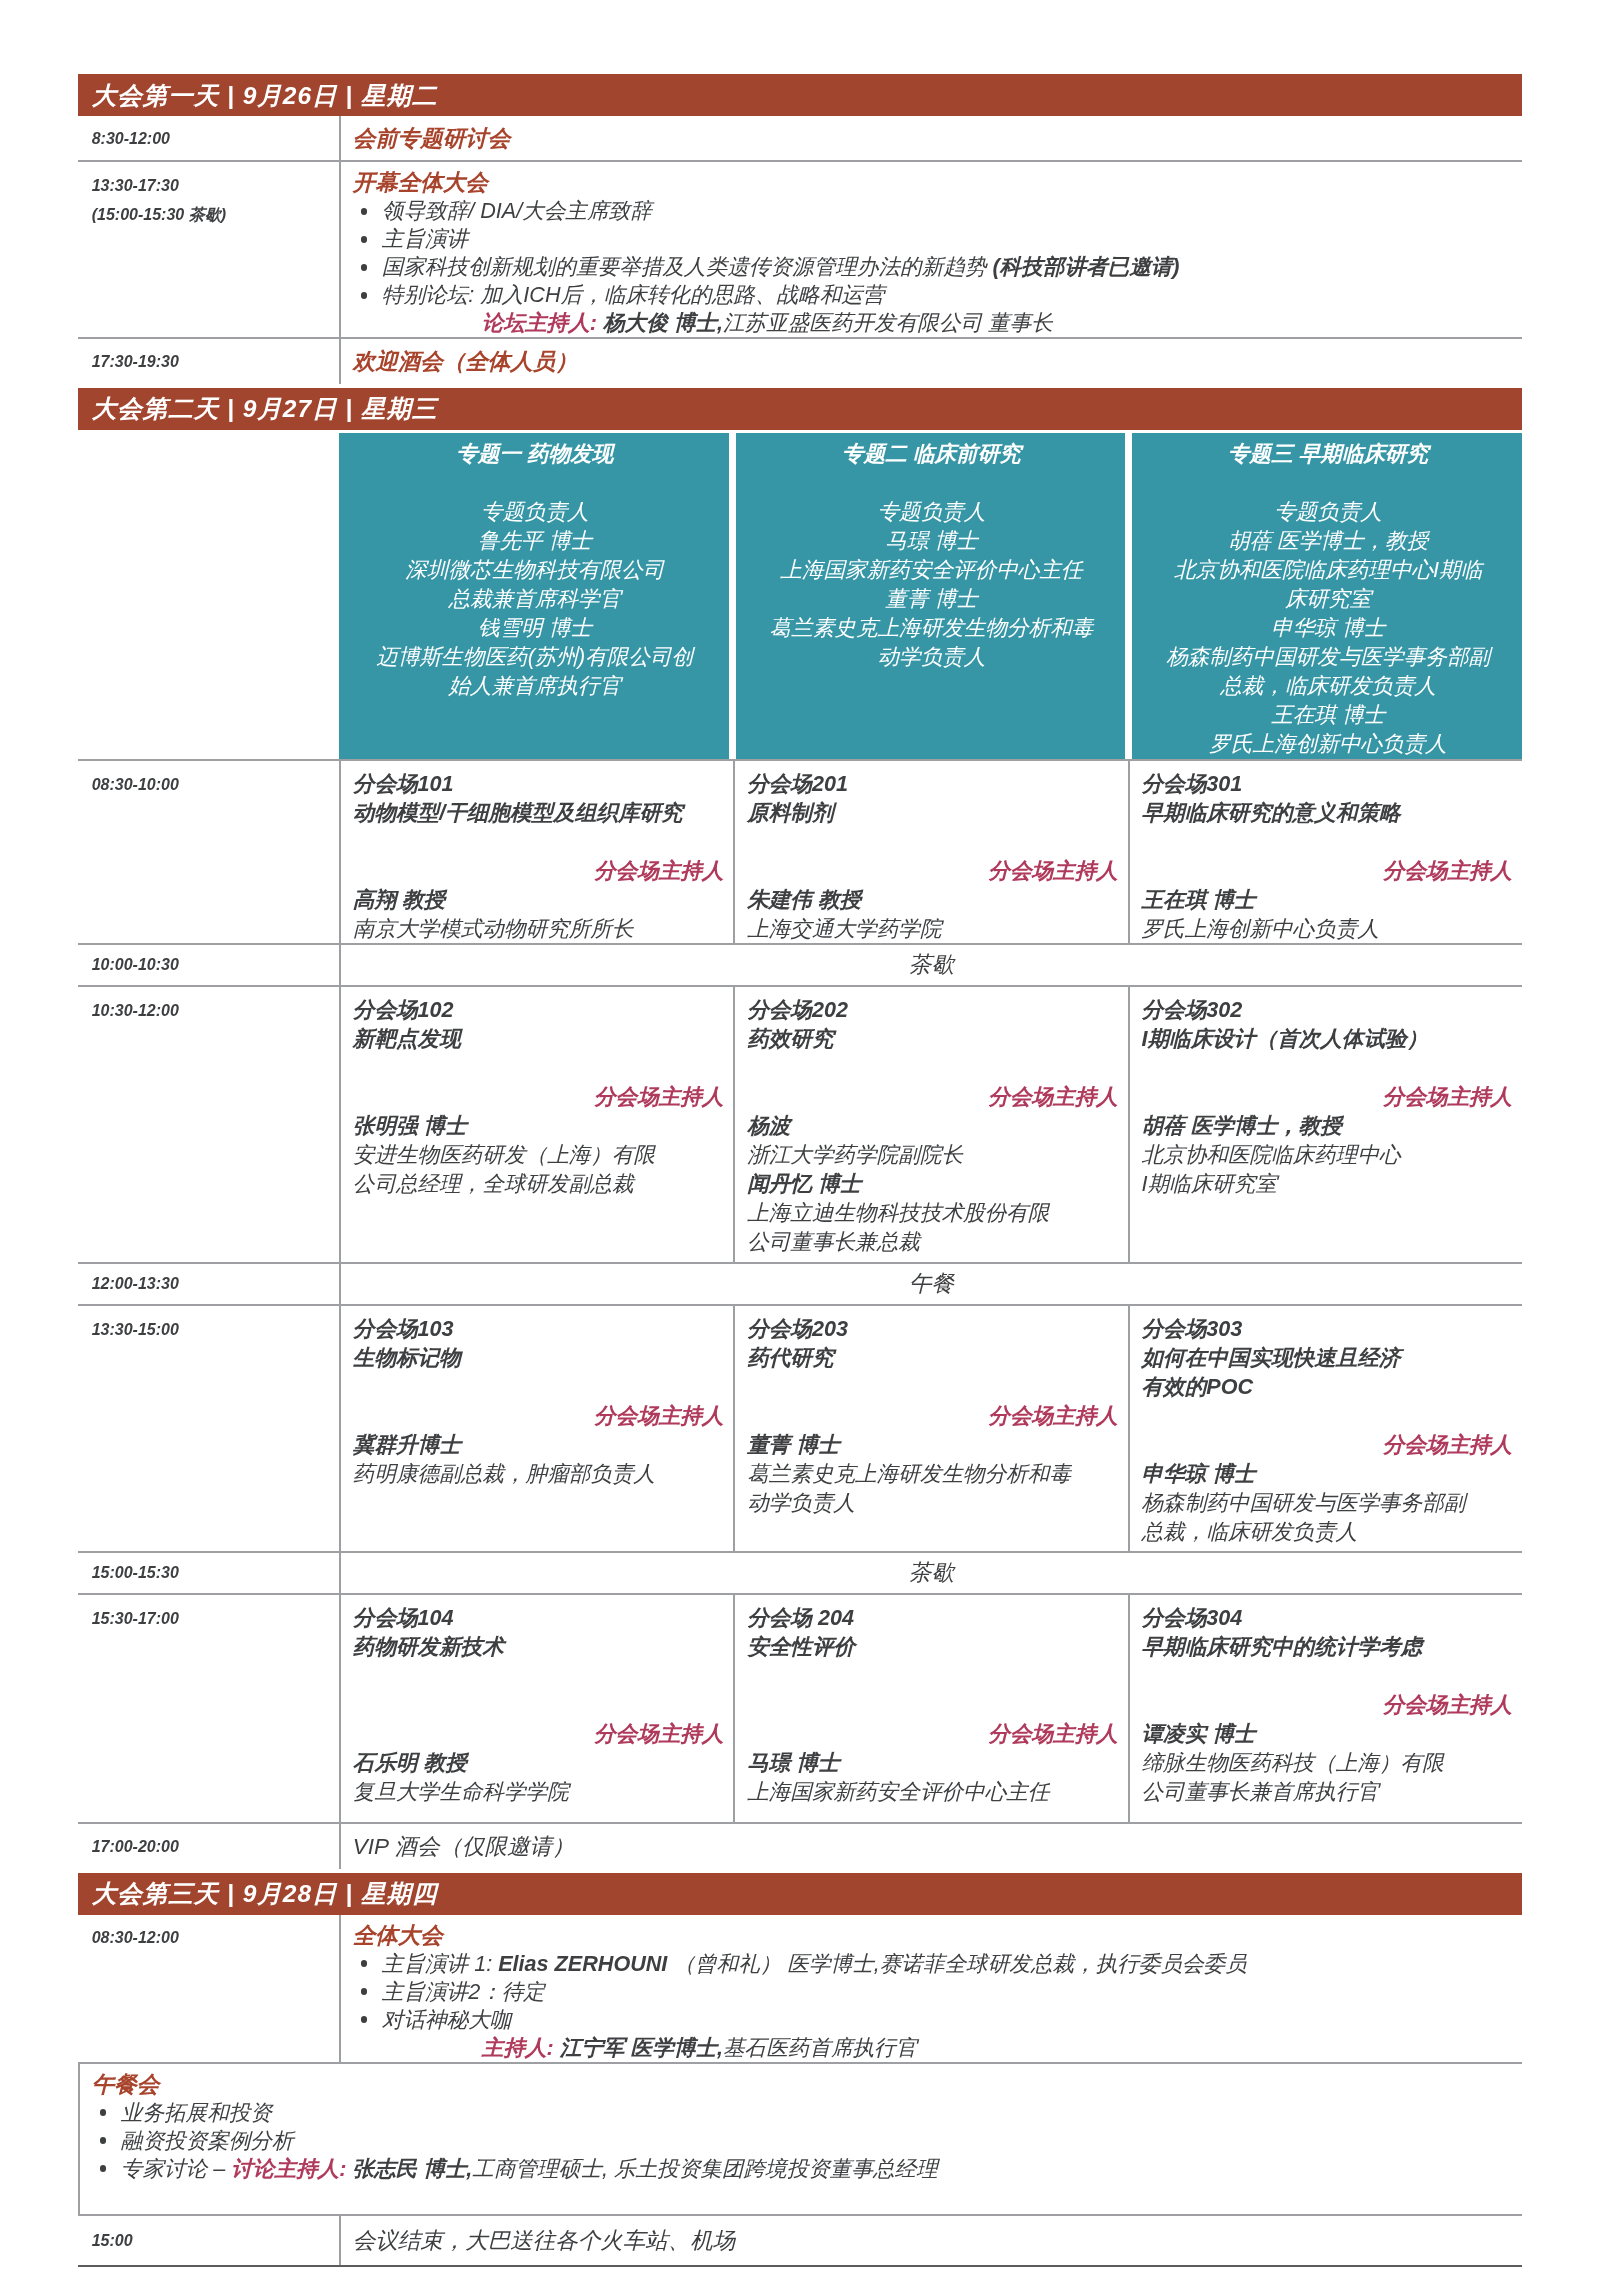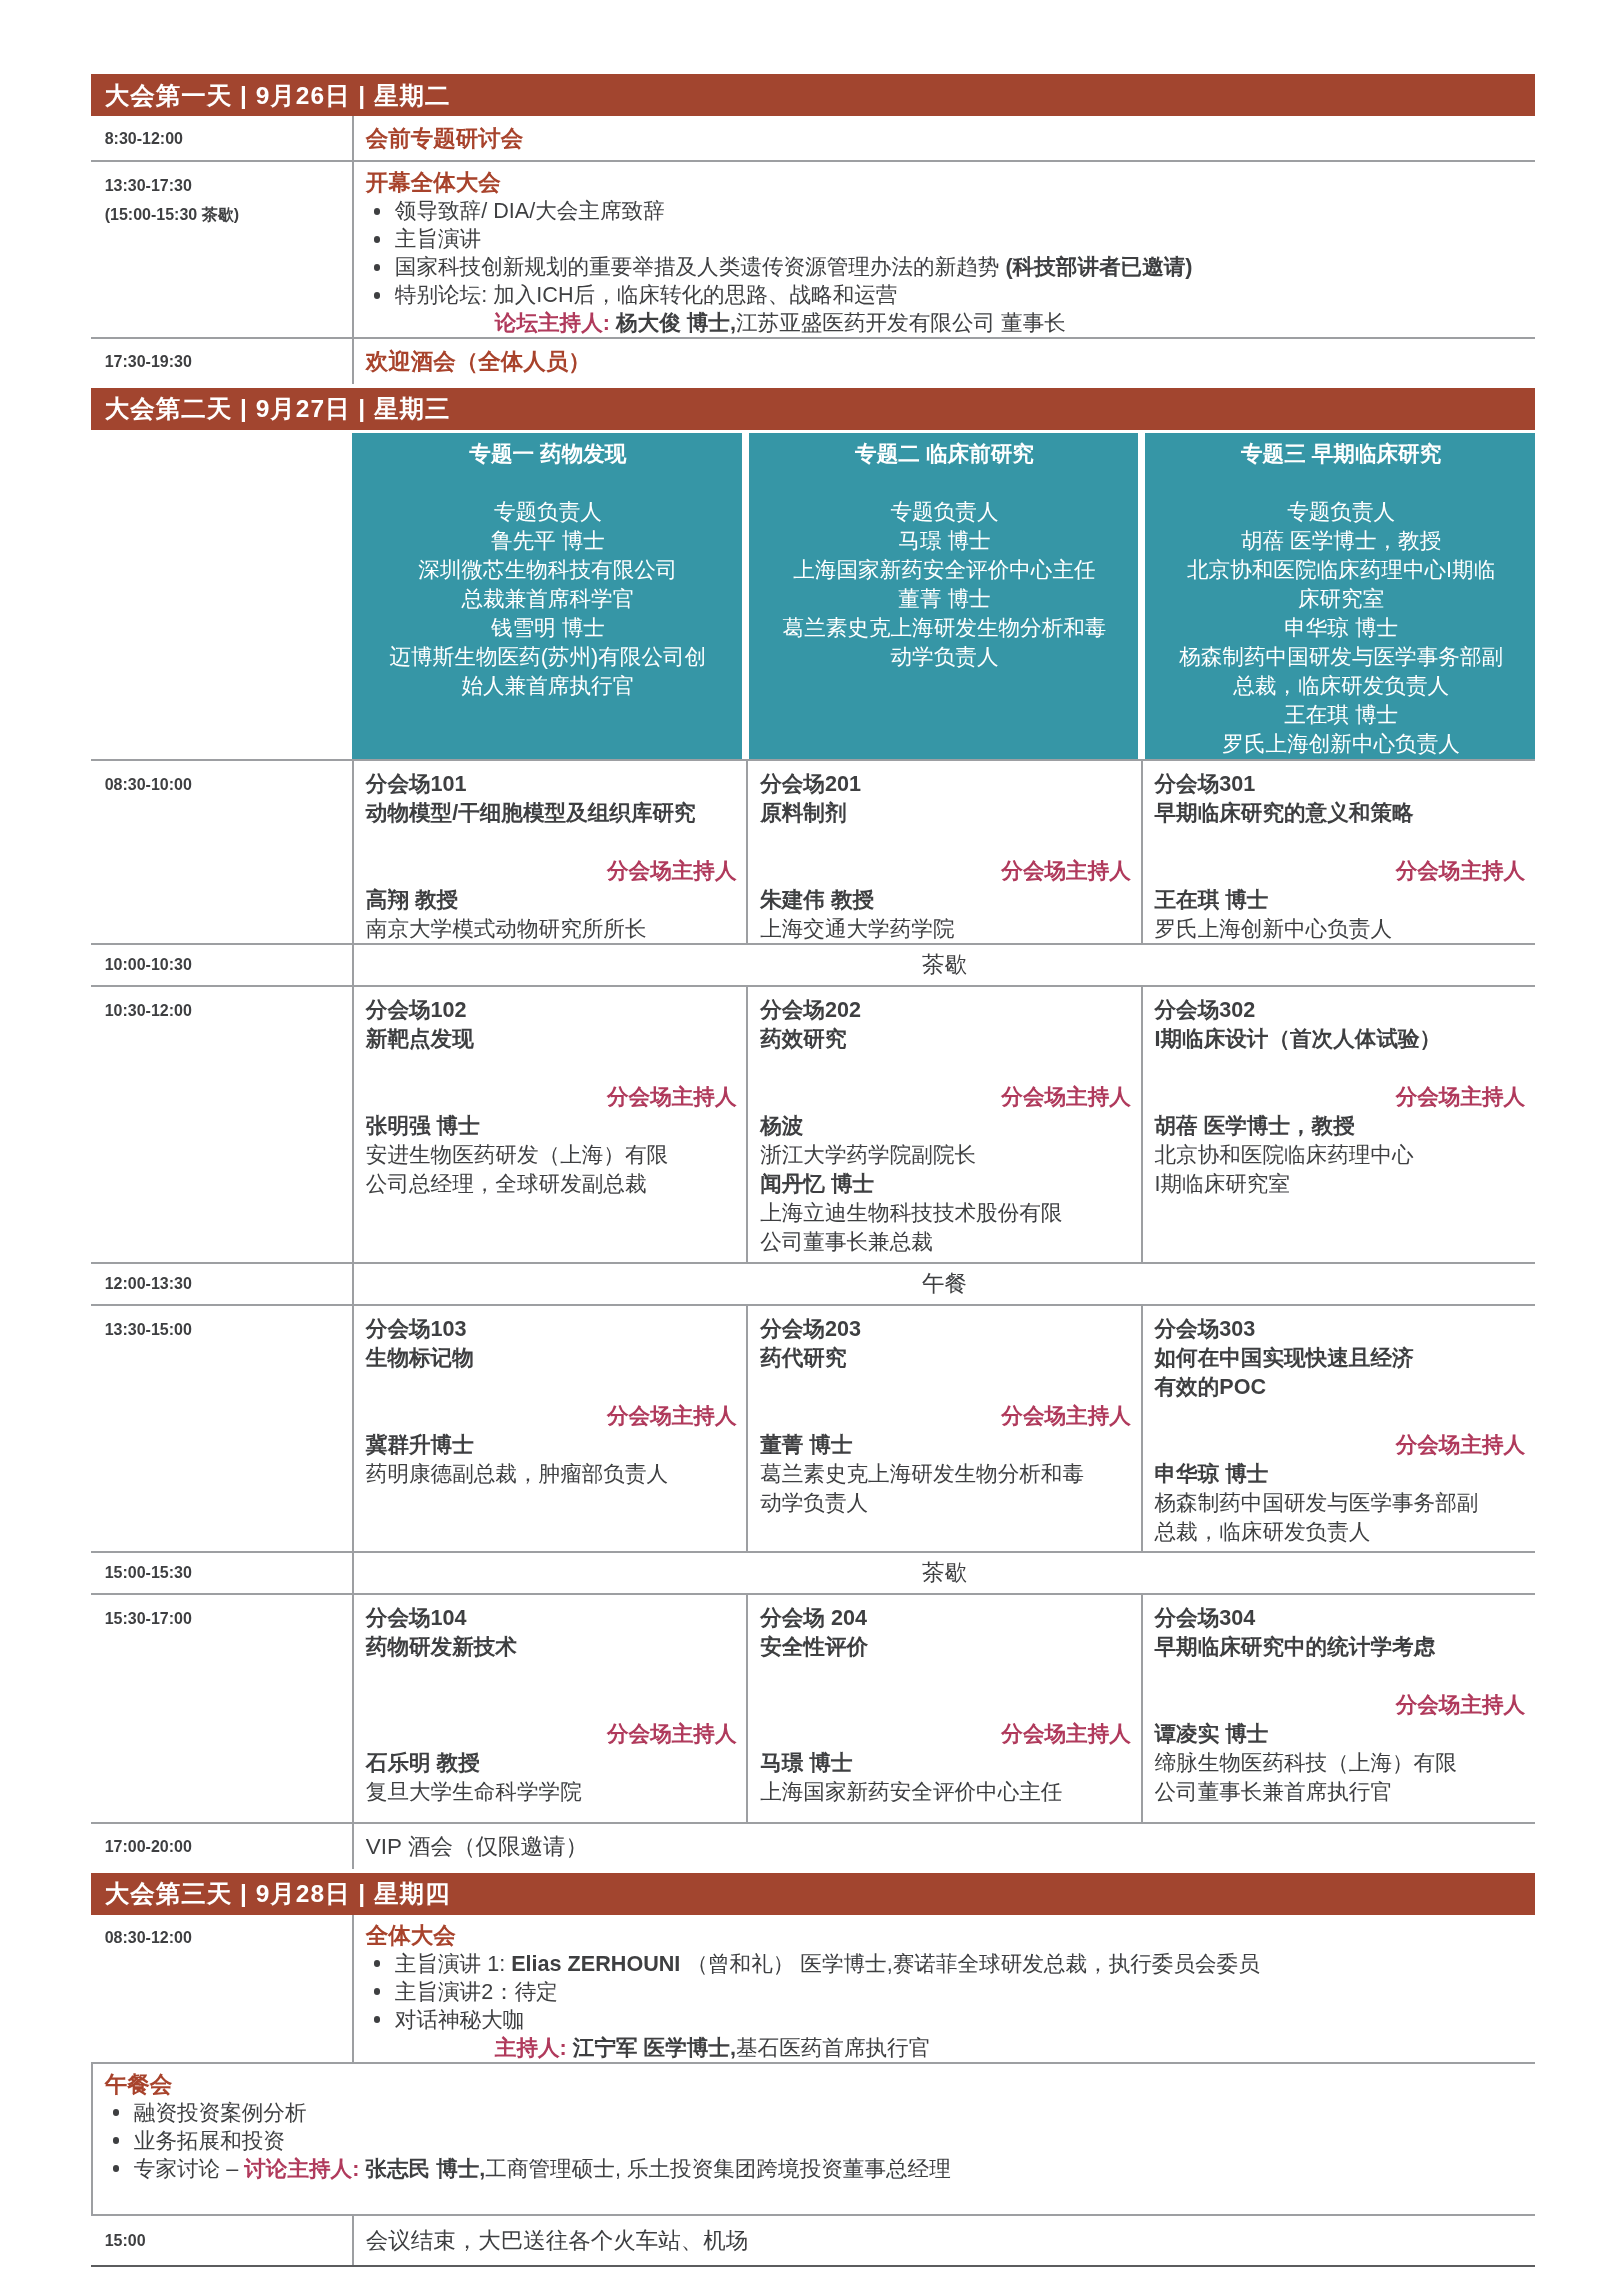--- a/index.html
+++ b/index.html
@@ -1,18 +1,18 @@
 <!DOCTYPE html>
 <html style="--bar: #A2452F; --red: #A8432C; --magenta: #B03A5C; --teal: #3696A6; --text: #3E3F41; --line: #9D9FA2; --dark: #5B5C5E;"><head>
 <meta charset="utf-8">
 <style>
   html,body{margin:0;padding:0;background:#ffffff;}
   body{font-family:"Liberation Sans","DejaVu Sans",sans-serif;}
   .page{position:relative;width:1621px;height:2293px;background:#fff;overflow:hidden;}
-  .agenda{position:absolute;left:91px;top:74px;width:1444px;}
+  .agenda{position:absolute;left:78px;top:74px;width:1444px;font-style:italic;}
   .daybar{height:42px;display:flex;align-items:center;box-sizing:border-box;
           padding:0 13.7px;background:var(--bar);color:#fff;font-size:24.5px;font-weight:bold;letter-spacing:1px;}
   .daybar.gap{margin-top:3.9px;}
   .row{display:flex;box-sizing:border-box;border-bottom:2px solid var(--line);align-items:stretch;}
   .row--nb{border-bottom:none;}
   .row--last{border-bottom:2.9px solid var(--dark);}
   .time{flex:0 0 261px;box-sizing:border-box;padding:8.8px 0 0 13.7px;font-size:16px;font-weight:bold;
         color:var(--text);line-height:29px;white-space:nowrap;}
   .row--center .time{padding-top:0;display:flex;flex-direction:column;justify-content:center;}
   .content{flex:1;box-sizing:border-box;border-left:2px solid var(--line);min-width:0;}
@@ -296,22 +296,22 @@
           <div class="heading">全体大会</div>
           <div class="rline"><span class="dot"></span><span>主旨演讲 1: </span><span class="seg-b">Elias ZERHOUNI </span><span>（曾和礼） 医学博士,赛诺菲全球研发总裁，执行委员会委员</span></div>
           <div class="rline"><span class="dot"></span><span>主旨演讲2：待定</span></div>
           <div class="rline"><span class="dot"></span><span>对话神秘大咖</span></div>
           <div class="rline rline--indent"><span class="seg-m">主持人: </span><span class="seg-b">江宁军 医学博士,</span><span>基石医药首席执行官</span></div>
         </div>
       </div>
       <div class="row row--rich" style="min-height: 152px;">
         <div class="content content--rich">
           <div class="heading">午餐会</div>
+          <div class="rline"><span class="dot"></span><span>业务拓展和投资</span></div>
           <div class="rline"><span class="dot"></span><span>融资投资案例分析</span></div>
-          <div class="rline"><span class="dot"></span><span>业务拓展和投资</span></div>
           <div class="rline"><span class="dot"></span><span>专家讨论 – </span><span class="seg-m">讨论主持人: </span><span class="seg-b">张志民 博士,</span><span>工商管理硕士, 乐土投资集团跨境投资董事总经理</span></div>
         </div>
       </div>
       <div class="row row--simple row--last row--center" style="min-height: 51px;">
         <div class="time">
           <div>15:00</div>
         </div>
         <div class="content content--plainrow">
           <span class="txt ">会议结束，大巴送往各个火车站、机场</span>
         </div>

